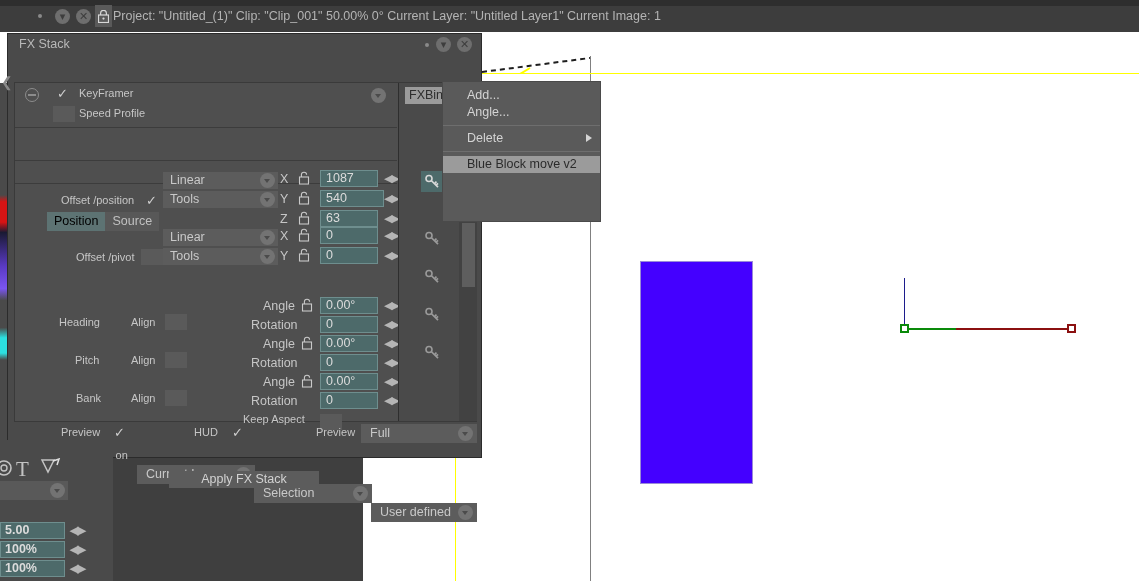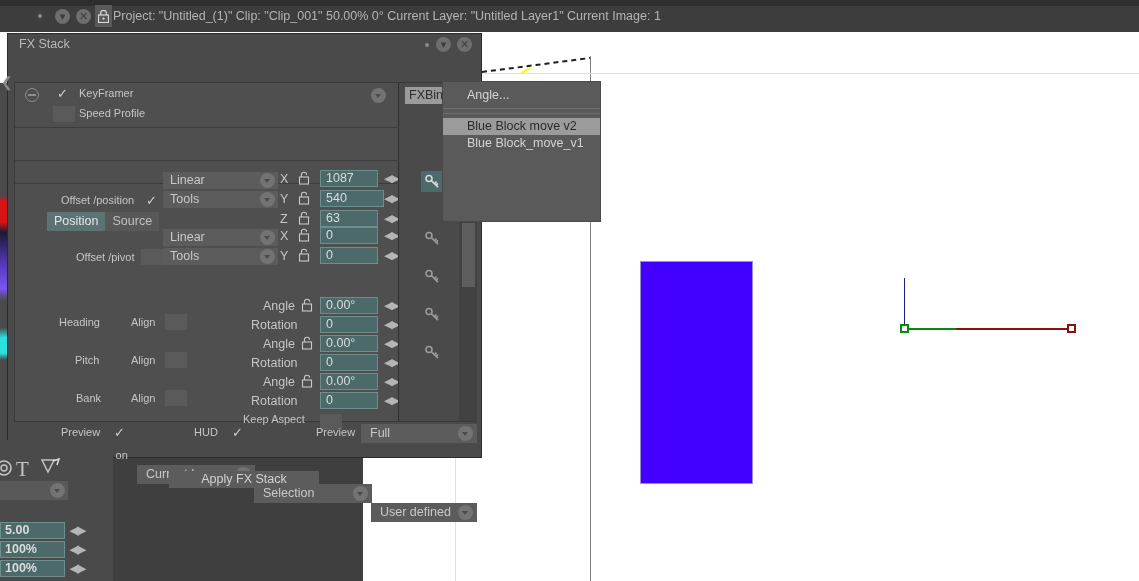--- a/index.html
+++ b/index.html
@@ -93,21 +93,21 @@
 
   .numfield{position:absolute;height:17px;background:#4d6a6a;border:1px solid #6e8e8e;box-sizing:border-box;
       color:#dcdcdc;font-size:12.5px;line-height:15px;padding-left:5px;}
   .axlbl{position:absolute;color:#c6c6c6;font-size:12.5px;}
   .lock{position:absolute;width:13px;height:14px;}
   .spin{position:absolute;color:#b5b5b5;font-size:11px;letter-spacing:-1px;}
 
   
   #tabrow{position:absolute;left:32px;top:129px;}
   .tab{display:inline-block;padding:2px 7px 3px 7px;font-size:12.5px;}
-  .tab.active{background:#5d7373;color:#e5e5e5;}
+  .tab.active{background:#5d7373;color:#000000;}
   .tab.inactive{background:#585858;color:#c0c0c0;}
 
   
   .keyicon{position:absolute;width:23px;height:21px;display:flex;align-items:center;justify-content:center;}
   .keyicon.hl{background:#4d6a6a;}
 
   
   #fxbin{position:absolute;left:6px;top:4px;width:49px;height:17px;background:#9b9b9b;color:#2e2e2e;
       font-size:12.5px;line-height:17px;padding-left:4px;box-sizing:border-box;}
   #fxbin-chev{position:absolute;left:52px;top:5px;}
@@ -432,25 +432,29 @@
       <span>User defined</span>
       <span class="chev chevcirc" style="top:2px;"></span>
     </div>
   </div>
 
   <div id="applybtn">Apply FX Stack</div>
 </div>
 
 <div class="abs" id="ctxmenu">
   <div style="height:5px;"></div>
+  <div class="mi">Add...</div>
   <div class="mi">Angle...</div>
   <div class="msep"></div>
+  <div class="mi">
+    <span>Delete</span>
+    <span class="submark"></span>
+  </div>
   <div class="msep"></div>
   <div class="mi sel">Blue Block move v2</div>
-  <div class="mi">Blue Block_move_v1</div>
 </div>
 
 <div class="abs" id="leftstrip-low"></div>
 <div class="abs" id="lowleft">
   <div id="toolicons">
     <div class="ticon" style="left:-4px;top:3px;">
       <svg width="20" height="20" viewBox="0 0 20 20">
           <circle cx="8" cy="10" r="7" fill="none" stroke="#c3c3c3" stroke-width="1.6"></circle>
           <circle cx="8" cy="10" r="3" fill="none" stroke="#c3c3c3" stroke-width="1.4"></circle>
         </svg>

